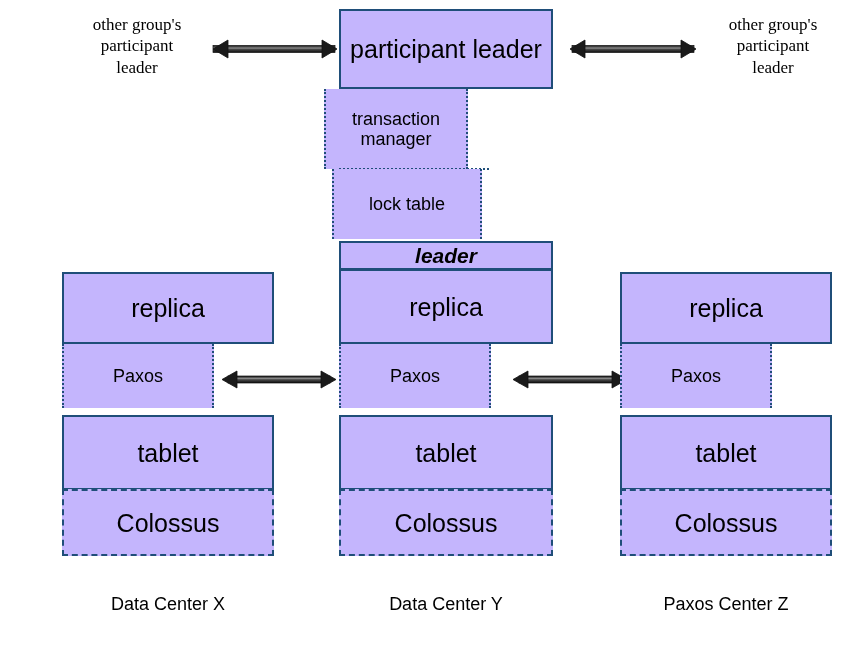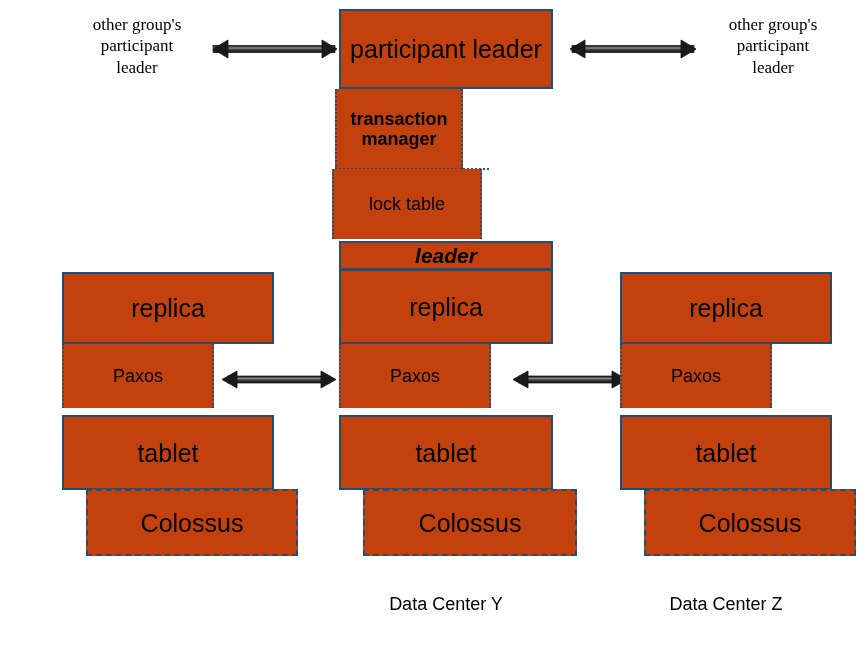--- a/index.html
+++ b/index.html
@@ -20,40 +20,39 @@
     position: absolute;
     left: 0; top: 0;
     width: 865px;
     height: 646px;
   }
 
   
   .box {
     position: absolute;
     box-sizing: border-box;
-    background: #c2410c;
+    background: #c4b5fd;
     display: flex;
     align-items: center;
     justify-content: center;
     text-align: center;
     line-height: 1.12;
     color: #000000;
   }
   .solid {
     border: 2.5px solid #1f4e79;
   }
   .dotted-lr {
     border-left: 2.5px dotted #1f4e79;
     border-right: 2.5px dotted #1f4e79;
     border-top: none;
     border-bottom: none;
   }
   .dashed {
     border: 2.5px dashed #1f4e79;
-    margin-left: 24px;
   }
   .divider-dotted {
     position: absolute;
     border-top: 2.5px dotted #1f4e79;
   }
 
   
   .t-big   { font-size: 25px; }
   .t-small { font-size: 18px; }
   .t-lead  { font-size: 21px; font-style: italic; font-weight: bold; }
@@ -129,51 +128,52 @@
 participant
 leader</div>
 
   <div class="label" style="left:698px; top:14px; width:150px;">other group's
 participant
 leader</div>
 
   <div class="box solid t-big" style="left:339px; top:9px; width:214px; height:80px;">participant
 leader</div>
 
-  <div class="box dotted-lr t-small" style="left:335px; top:89px; width:128px; height:80px;font-weight:bold;">transaction
+  <div class="box dotted-lr t-small" style="left:324px; top:89px; width:144px; height:80px;">transaction
 manager</div>
 
   <div class="divider-dotted" style="left:339px; top:168px; width:150px;"></div>
 
   <div class="box dotted-lr t-small" style="left:332px; top:169px; width:150px; height:70px;">lock table</div>
 
   <div class="box solid t-lead" style="left:339px; top:241px; width:214px; height:29px;">leader</div>
 
   <div class="box solid t-big" style="left:62px; top:272px; width:212px; height:72px;">replica</div>
 
   <div class="box dotted-lr t-small" style="left:62px; top:344px; width:152px; height:64px;">Paxos</div>
 
   <div class="box solid t-big" style="left:62px; top:415px; width:212px; height:75px;">tablet</div>
 
   <div class="box dashed t-big" style="left:62px; top:489px; width:212px; height:67px;">Colossus</div>
 
+  <div class="dclabel" style="left:58px; top:594px;">Data Center X</div>
 
   <div class="box solid t-big" style="left:339px; top:269px; width:214px; height:75px;">replica</div>
 
   <div class="box dotted-lr t-small" style="left:339px; top:344px; width:152px; height:64px;">Paxos</div>
 
   <div class="box solid t-big" style="left:339px; top:415px; width:214px; height:75px;">tablet</div>
 
   <div class="box dashed t-big" style="left:339px; top:489px; width:214px; height:67px;">Colossus</div>
 
   <div class="dclabel" style="left:336px; top:594px;">Data Center Y</div>
 
   <div class="box solid t-big" style="left:620px; top:272px; width:212px; height:72px;">replica</div>
 
   <div class="box dotted-lr t-small" style="left:620px; top:344px; width:152px; height:64px;">Paxos</div>
 
   <div class="box solid t-big" style="left:620px; top:415px; width:212px; height:75px;">tablet</div>
 
   <div class="box dashed t-big" style="left:620px; top:489px; width:212px; height:67px;">Colossus</div>
 
-  <div class="dclabel" style="left:616px; top:594px;">Data Center Z</div>
+  <div class="dclabel" style="left:616px; top:594px;">Paxos Center Z</div>
 
 </div>
 
 </body></html>

